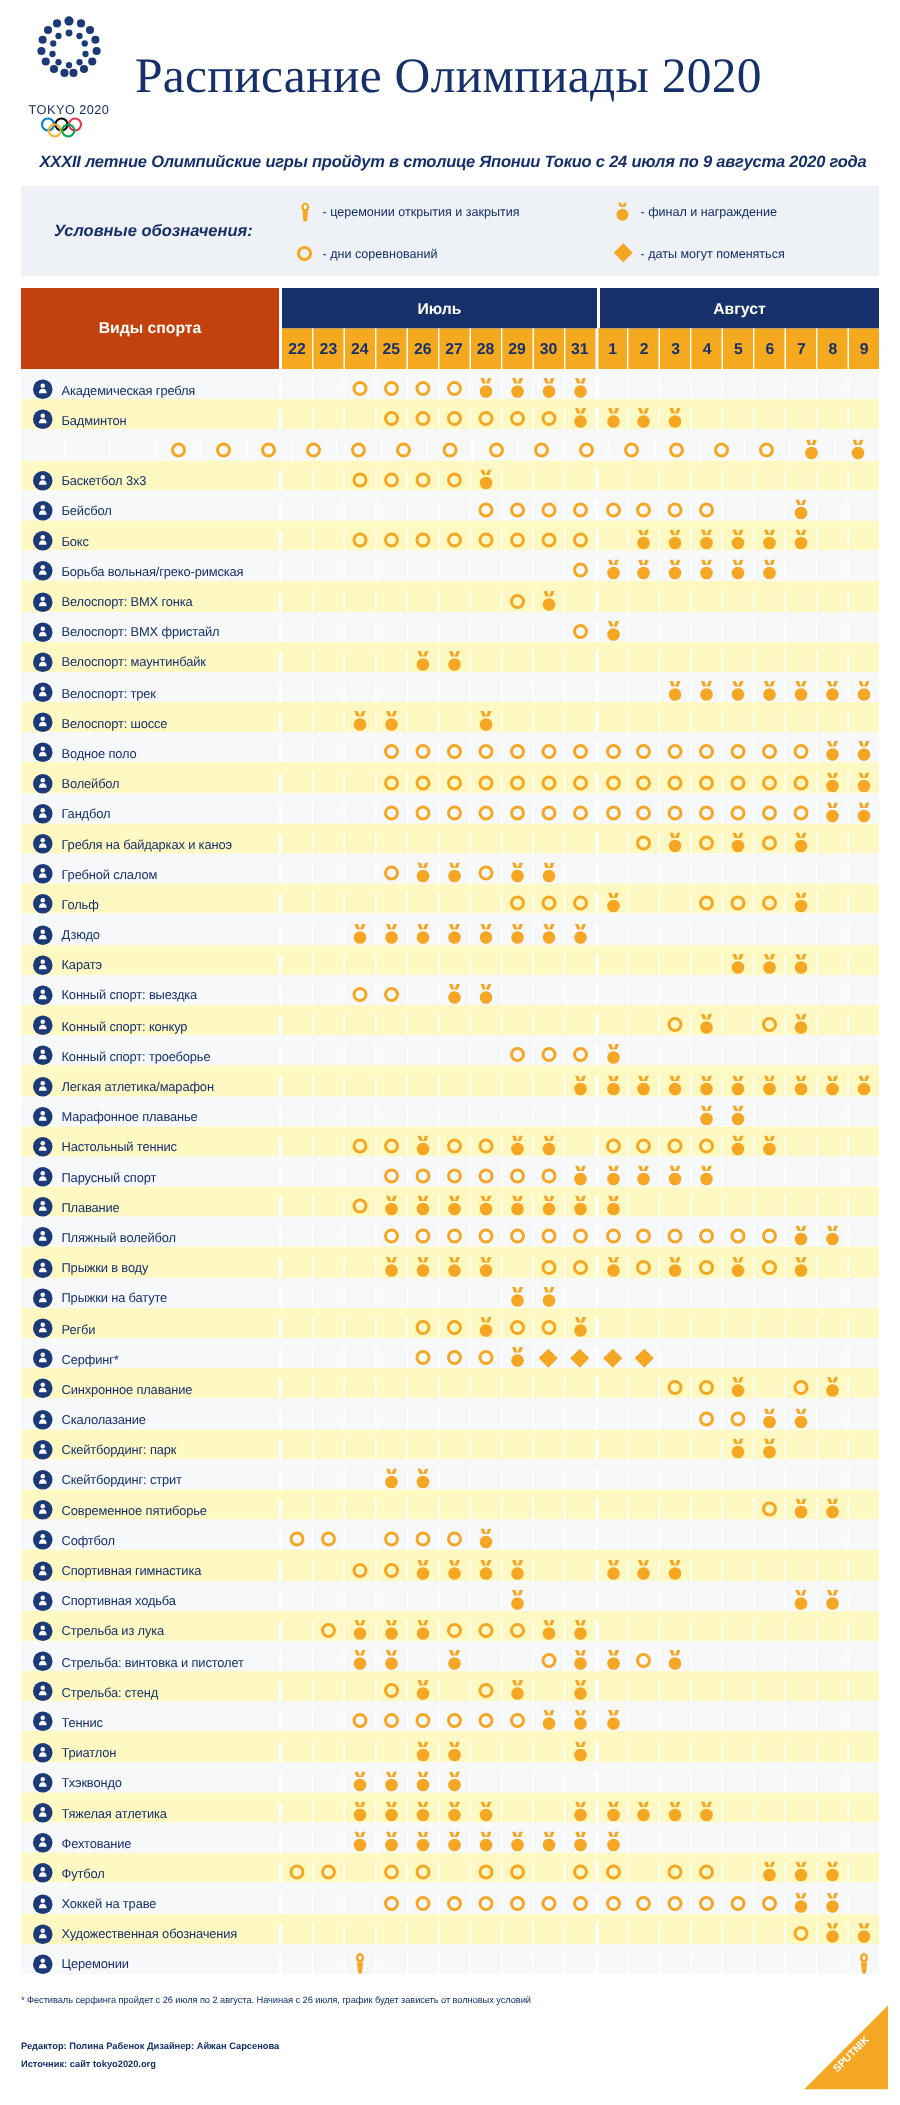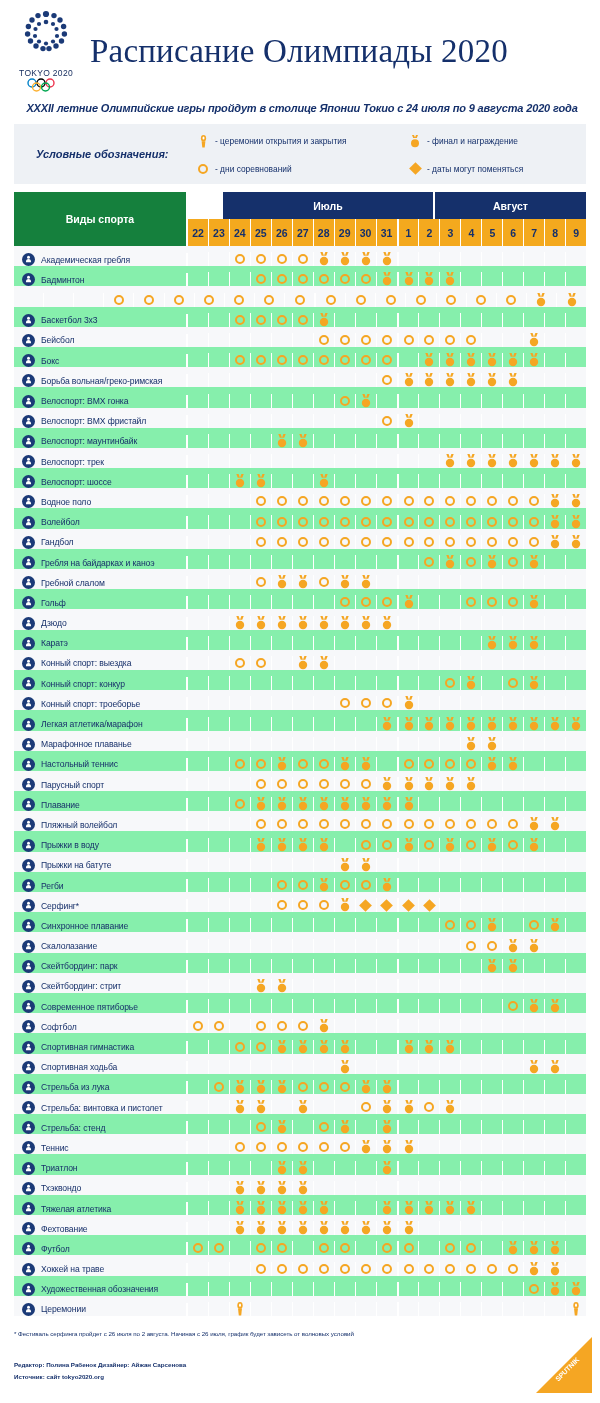--- a/index.html
+++ b/index.html
@@ -31,40 +31,40 @@
   .legend-cols { display: flex; flex: 1; }
   .legend-col { display: flex; flex-direction: column; justify-content: center; gap: 16px; }
   .legend-col:first-child { width: 212px; }
   .legend-row { display: flex; align-items: center; font-size: 8.4px; color: #15306b; gap: 5px; }
   .legend-ico { width: 14px; display: flex; justify-content: center; align-items: center; }
 
   
   .tbl { margin: 8px 14px 0 14px; }
   .thead { display: flex; }
   .th-sport {
-    width: 174px; background: #15803d; color: #fff; font-size: 10.5px; font-weight: bold;
+    width: 174px; background: #c2410c; color: #fff; font-size: 10.5px; font-weight: bold;
     display: flex; align-items: center; justify-content: center; height: 54px;
     border-right: 2px solid #fff;
   }
   .months { flex: 1; }
-  .month-row { display: flex; height: 27px; margin-left: 35px; }
+  .month-row { display: flex; height: 27px; }
   .month { background: #15306b; color: #fff; font-size: 10.5px; font-weight: bold;
            display: flex; align-items: center; justify-content: center; }
   .month.jul { width: 212px; border-right: 2px solid #fff; }
   .month.aug { flex: 1; }
   .days-row { display: flex; height: 27px; }
   .day { flex: 1; background: #f4a91e; color: #15306b; font-size: 10.5px; font-weight: bold;
          display: flex; align-items: center; justify-content: center; border-right: 1px solid #ffffff; }
   .day.sep { border-right: 2px solid #fff; }
   .day:last-child { border-right: none; }
 
   .tbody { }
   .trow { display: flex; height: 20.2px; align-items: flex-end; }
   .trow.odd  { background: #f7f8fa; }
-  .trow.even { background: #86efac; }
+  .trow.even { background: #fef9c3; }
   .sport-cell { width: 174px; display: flex; align-items: center; gap: 6px; padding-left: 8px; border-right: 2px solid #fff; }
   .sport-ico { width: 13px; height: 13px; border-radius: 50%; background: #1b3a77; flex: 0 0 13px;
                display: flex; align-items: center; justify-content: center; color: #fff; font-size: 8px; line-height: 1; }
   .sport-ico svg { display: block; }
   .sport-name { font-size: 8.6px; color: #17306a; white-space: nowrap; letter-spacing: -.1px; }
   .cells { flex: 1; display: flex; }
   .cell { flex: 1; display: flex; align-items: center; justify-content: center; border-right: 1px solid #ffffff; }
   .cell.sep { border-right: 2px solid #fff; }
   .cell:last-child { border-right: none; }
 

